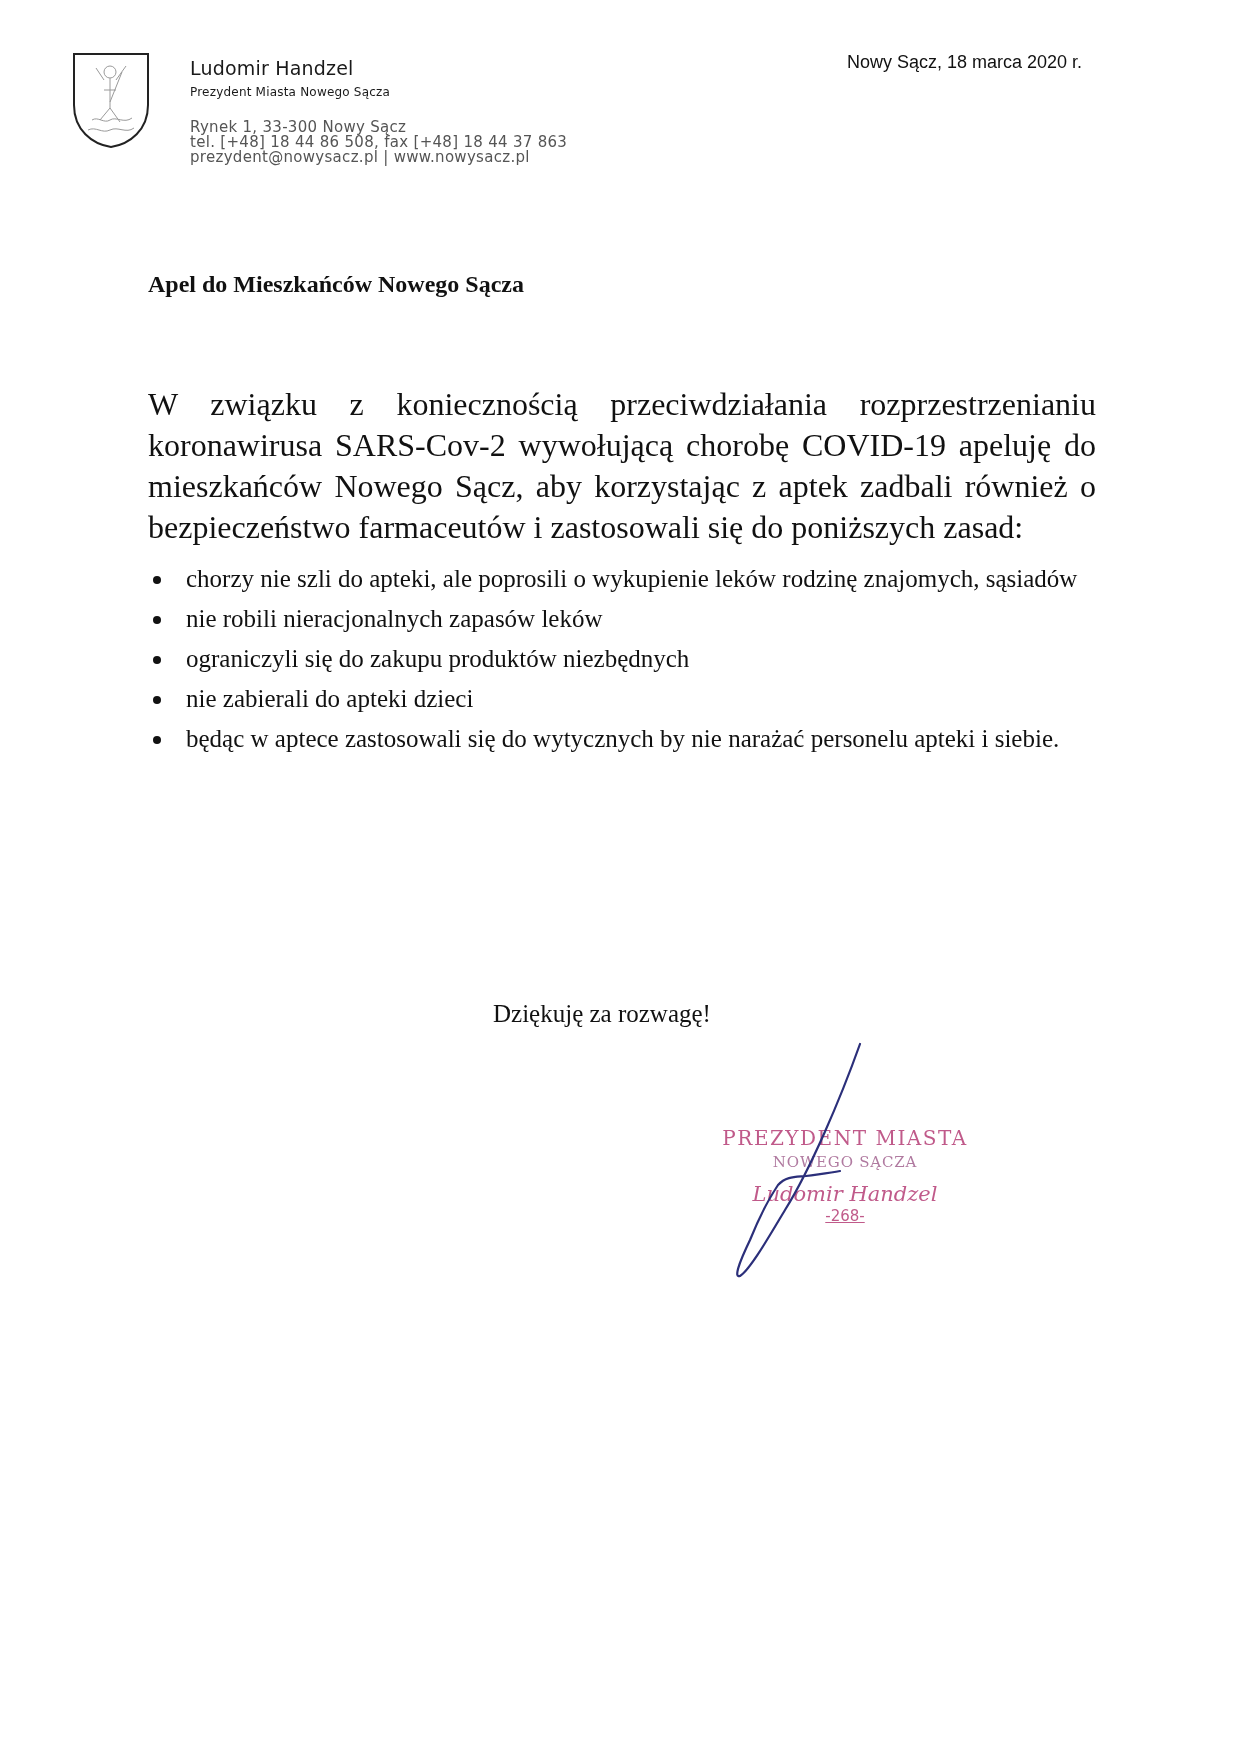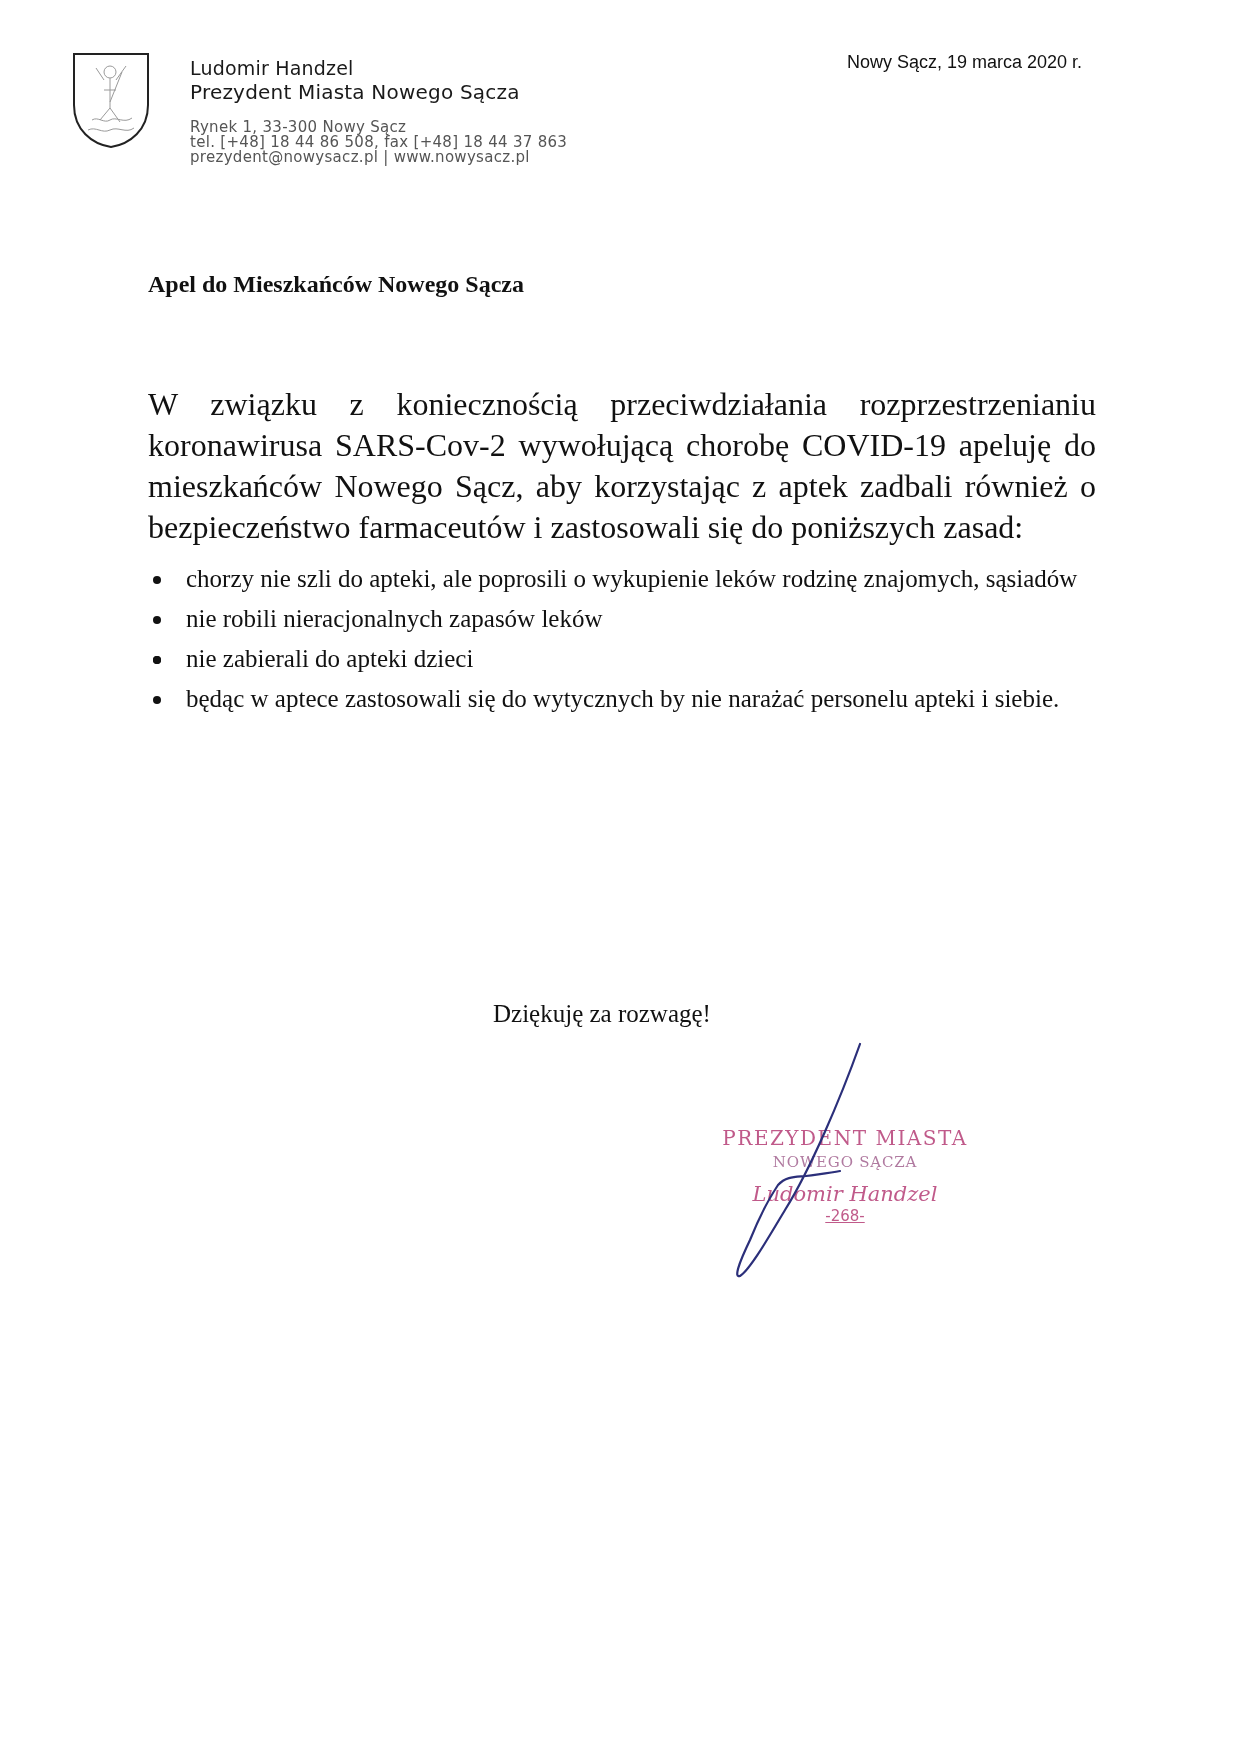--- a/index.html
+++ b/index.html
@@ -27,21 +27,21 @@
       top: 56px;
       font-family: "DejaVu Sans", sans-serif;
       color: #1a1a1a;
     }
     .lh-name {
       font-size: 19px;
       line-height: 24px;
       letter-spacing: 0.2px;
     }
     .lh-title {
-      font-size: 20px;
+      font-size: 12px;
       line-height: 24px;
       letter-spacing: 0.2px;
       font-weight: normal;
     }
     .lh-contact {
       margin-top: 16px;
       font-size: 15px;
       line-height: 15px;
       color: #555555;
       letter-spacing: 0.3px;
@@ -170,30 +170,30 @@
 <div class="letterhead">
   <div class="lh-name">Ludomir Handzel</div>
   <div class="lh-title">Prezydent Miasta Nowego Sącza</div>
   <div class="lh-contact">
     <div>Rynek 1, 33-300 Nowy Sącz</div>
     <div>tel. [+48] 18 44 86 508, fax [+48] 18 44 37 863</div>
     <div>prezydent@nowysacz.pl | www.nowysacz.pl</div>
   </div>
 </div>
 
-<div class="place-date">Nowy Sącz, 19 marca 2020 r.</div>
+<div class="place-date">Nowy Sącz, 18 marca 2020 r.</div>
 
 <h1 class="heading">Apel do Mieszkańców Nowego Sącza</h1>
 
 <p class="body-text">W związku z koniecznością przeciwdziałania rozprzestrzenianiu koronawirusa SARS-Cov-2 wywołującą chorobę COVID-19 apeluję do mieszkańców Nowego Sącz, aby korzystając z aptek zadbali również o bezpieczeństwo farmaceutów i zastosowali się do poniższych zasad:</p>
 
 <ul class="rules-list">
   <li><span class="bullet"></span><span>chorzy nie szli do apteki, ale poprosili o wykupienie leków rodzinę znajomych, sąsiadów</span></li>
   <li><span class="bullet"></span><span>nie robili nieracjonalnych zapasów leków</span></li>
-  <li><span class="bullet"></span></li>
+  <li><span class="bullet"></span><span>ograniczyli się do zakupu produktów niezbędnych</span></li>
   <li><span class="bullet"></span><span>nie zabierali do apteki dzieci</span></li>
   <li><span class="bullet"></span><span>będąc w aptece zastosowali się do wytycznych by nie narażać personelu apteki i siebie.</span></li>
 </ul>
 
 <div class="thanks">Dziękuję za rozwagę!</div>
 
 <div class="stamp">
   <div class="stamp-line1">PREZYDENT MIASTA</div>
   <div class="stamp-line2">NOWEGO SĄCZA</div>
   <div class="stamp-line3">Ludomir Handzel</div>

